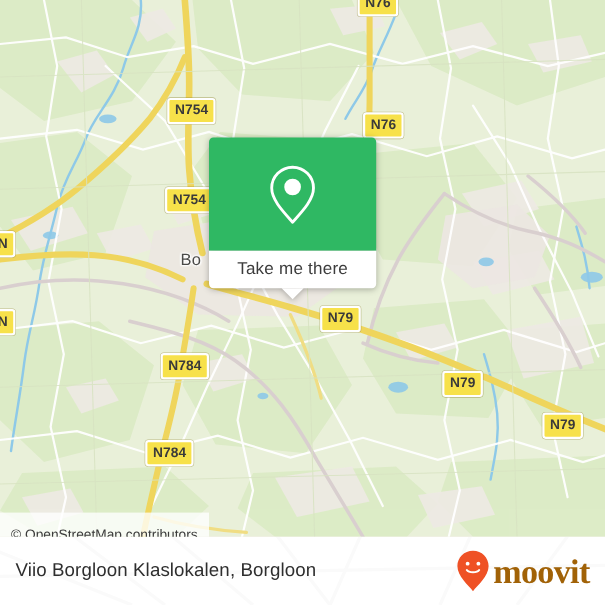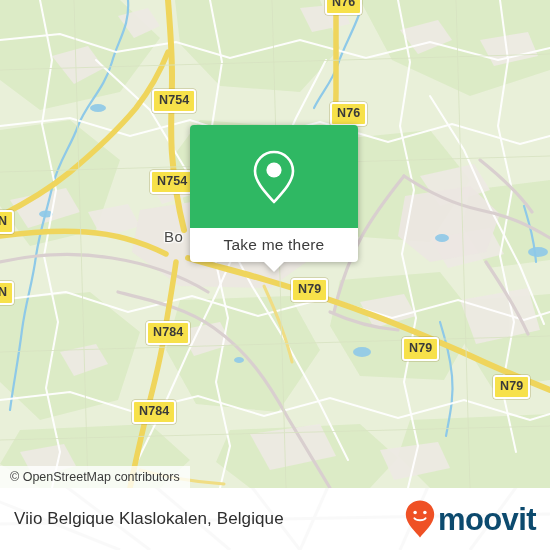--- a/index.html
+++ b/index.html
@@ -65,21 +65,21 @@
        1px -1px 1.5px rgba(255,255,255,0.95),
       -1px -1px 1.5px rgba(255,255,255,0.95);
     white-space: nowrap;
   }
 
   
   #popup {
     position: absolute;
     left: 190px;
     top: 125px;
-    width: 168px;
+    width: 152px;
     z-index: 40;
     filter: drop-shadow(0 1px 3px rgba(0,0,0,0.30));
   }
   #popup-head {
     height: 103px;
     background: #2fb863;
     border-radius: 4px 4px 0 0;
     display: flex;
     align-items: center;
     justify-content: center;
@@ -111,21 +111,21 @@
 
   
   #attribution {
     position: absolute;
     left: 0;
     top: 466px;
     height: 22px;
     background: rgba(255,255,255,0.78);
     display: flex;
     align-items: center;
-    padding: 0 10px 0 10px;
+    padding: 9px 10px 0 10px;
     z-index: 30;
   }
   #attribution-text {
     color: #3b3b3b;
     font-family: "Liberation Sans", sans-serif;
     font-size: 12.5px;
     white-space: nowrap;
   }
 
   
@@ -158,22 +158,22 @@
   #brand {
     position: absolute;
     right: 14px;
     top: 50%;
     transform: translateY(-50%);
     display: flex;
     align-items: center;
     gap: 3px;
   }
   #brand-name {
-    color: #0c4a6e;
-    font-family: Liberation Sans, sans-serif;
+    color: #a16207;
+    font-family: Liberation Serif, serif;
     font-size: 31px;
     font-weight: bold;
     letter-spacing: -0.6px;
     line-height: 1;
   }
 </style>
 </head>
 <body>
 
 <div id="screen">
@@ -348,21 +348,21 @@
         <path d="M-10,10 L120,62"></path>
         <path d="M60,-6 L150,62"></path>
         <path d="M150,-6 L230,62"></path>
         <path d="M248,-6 L300,62"></path>
         <path d="M330,-6 L300,62"></path>
         <path d="M430,-6 L400,62"></path>
         <path d="M520,-6 L470,62"></path>
         <path d="M0,36 L550,26"></path>
       </g>
     </svg>
-    <div id="footer-title">Viio Belgique Klaslokalen, Belgique</div>
+    <div id="footer-title">Viio Borgloon Klaslokalen, Borgloon</div>
     <div id="brand">
       <svg width="30" height="38" viewBox="0 0 30 38">
         <path d="M15 0.6 C7 0.6 0.8 6.8 0.8 14.6 C0.8 24 11 32.4 15 37.4 C19 32.4 29.2 24 29.2 14.6 C29.2 6.8 23 0.6 15 0.6 Z" fill="#ef5125"></path>
         <circle cx="10.1" cy="12.4" r="1.75" fill="#ffffff"></circle>
         <circle cx="19.9" cy="12.4" r="1.75" fill="#ffffff"></circle>
         <path d="M9.4 18.2 C11.2 20.9 18.8 20.9 20.6 18.2" fill="none" stroke="#ffffff" stroke-width="1.9" stroke-linecap="round"></path>
       </svg>
       <span id="brand-name">moovit</span>
     </div>
   </div>

